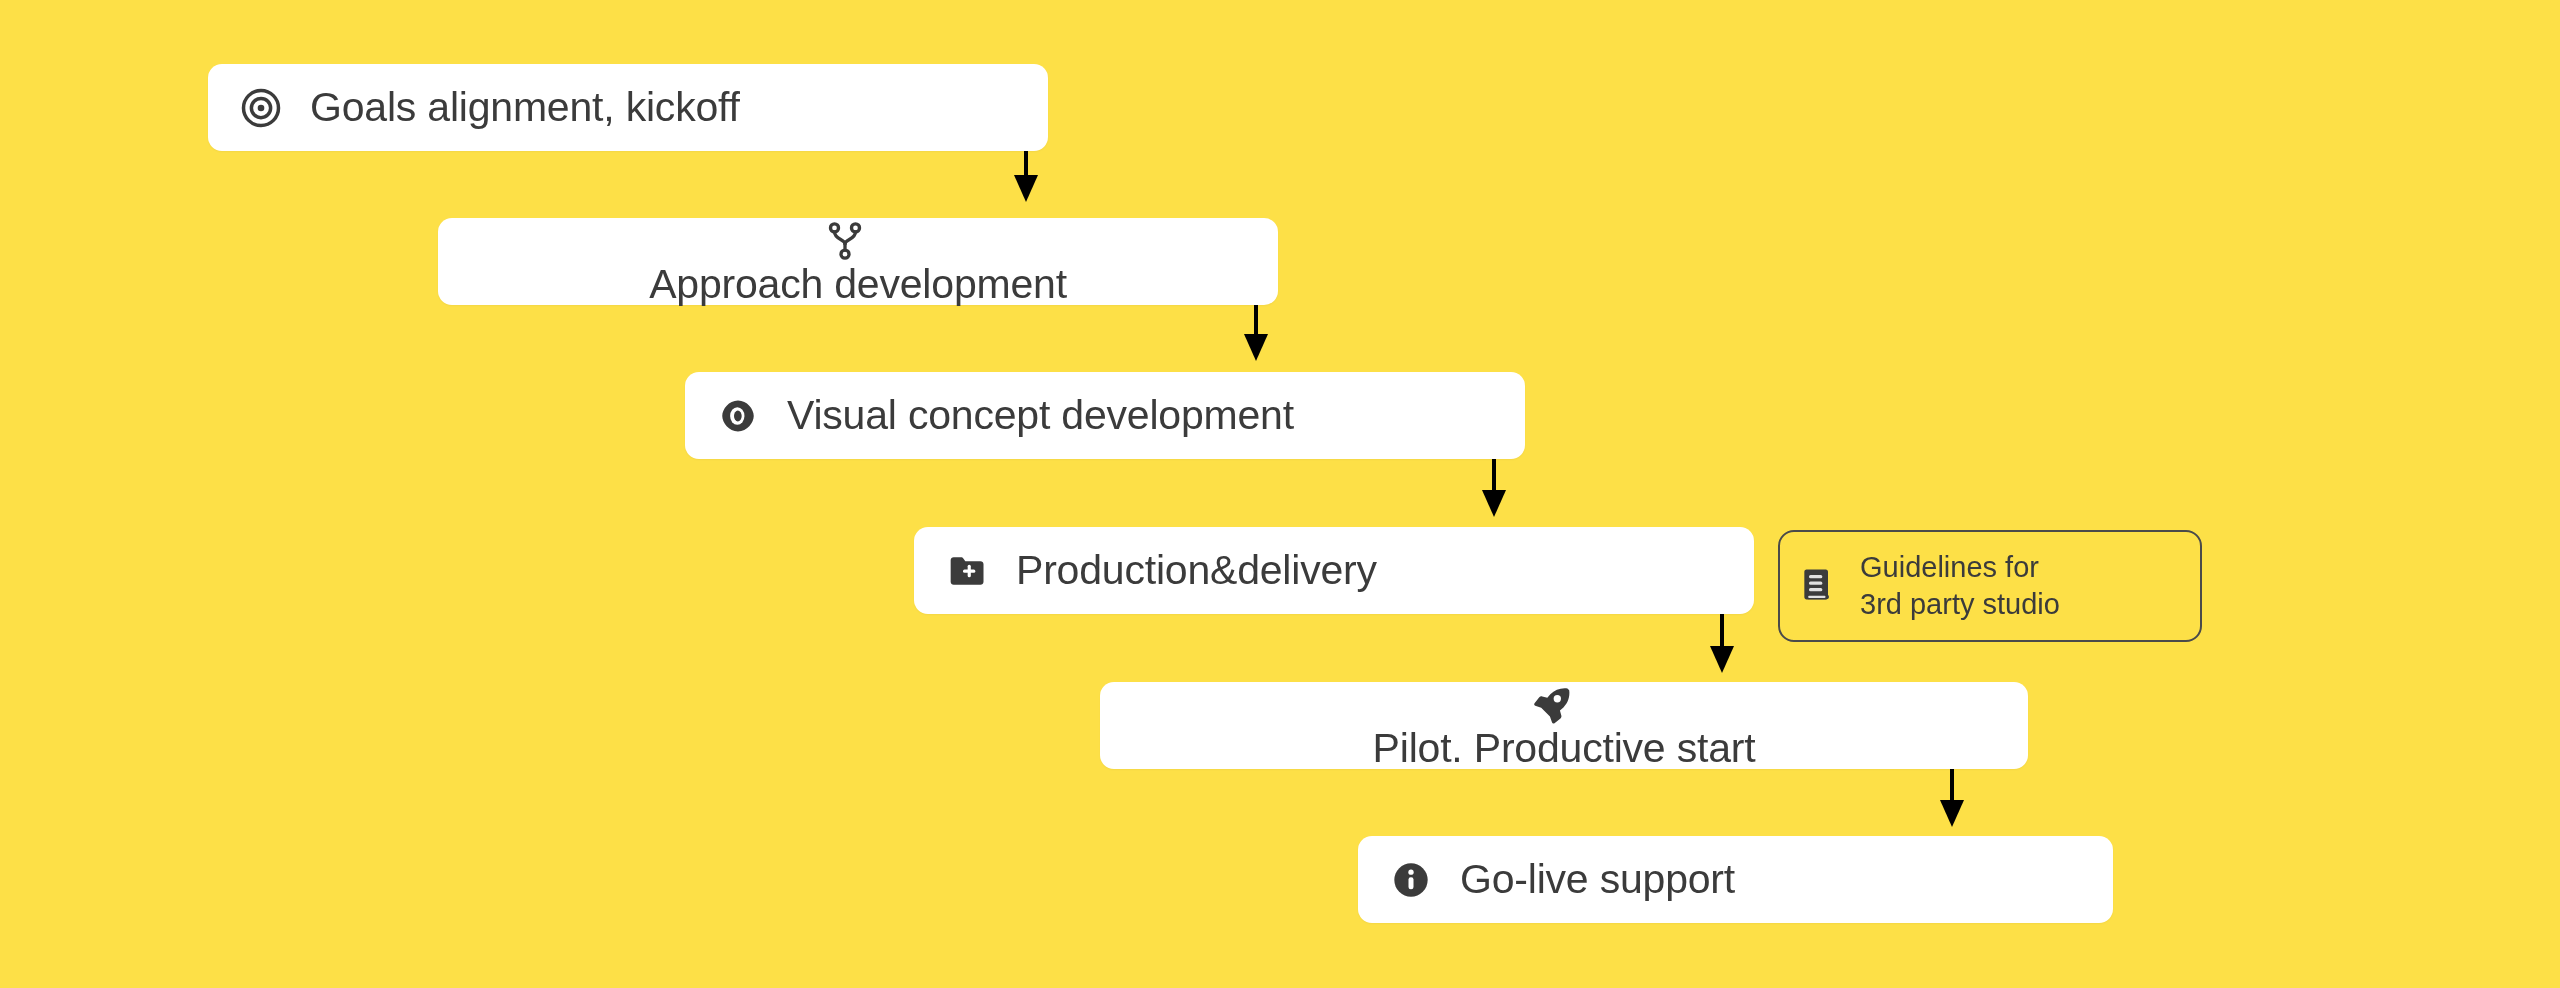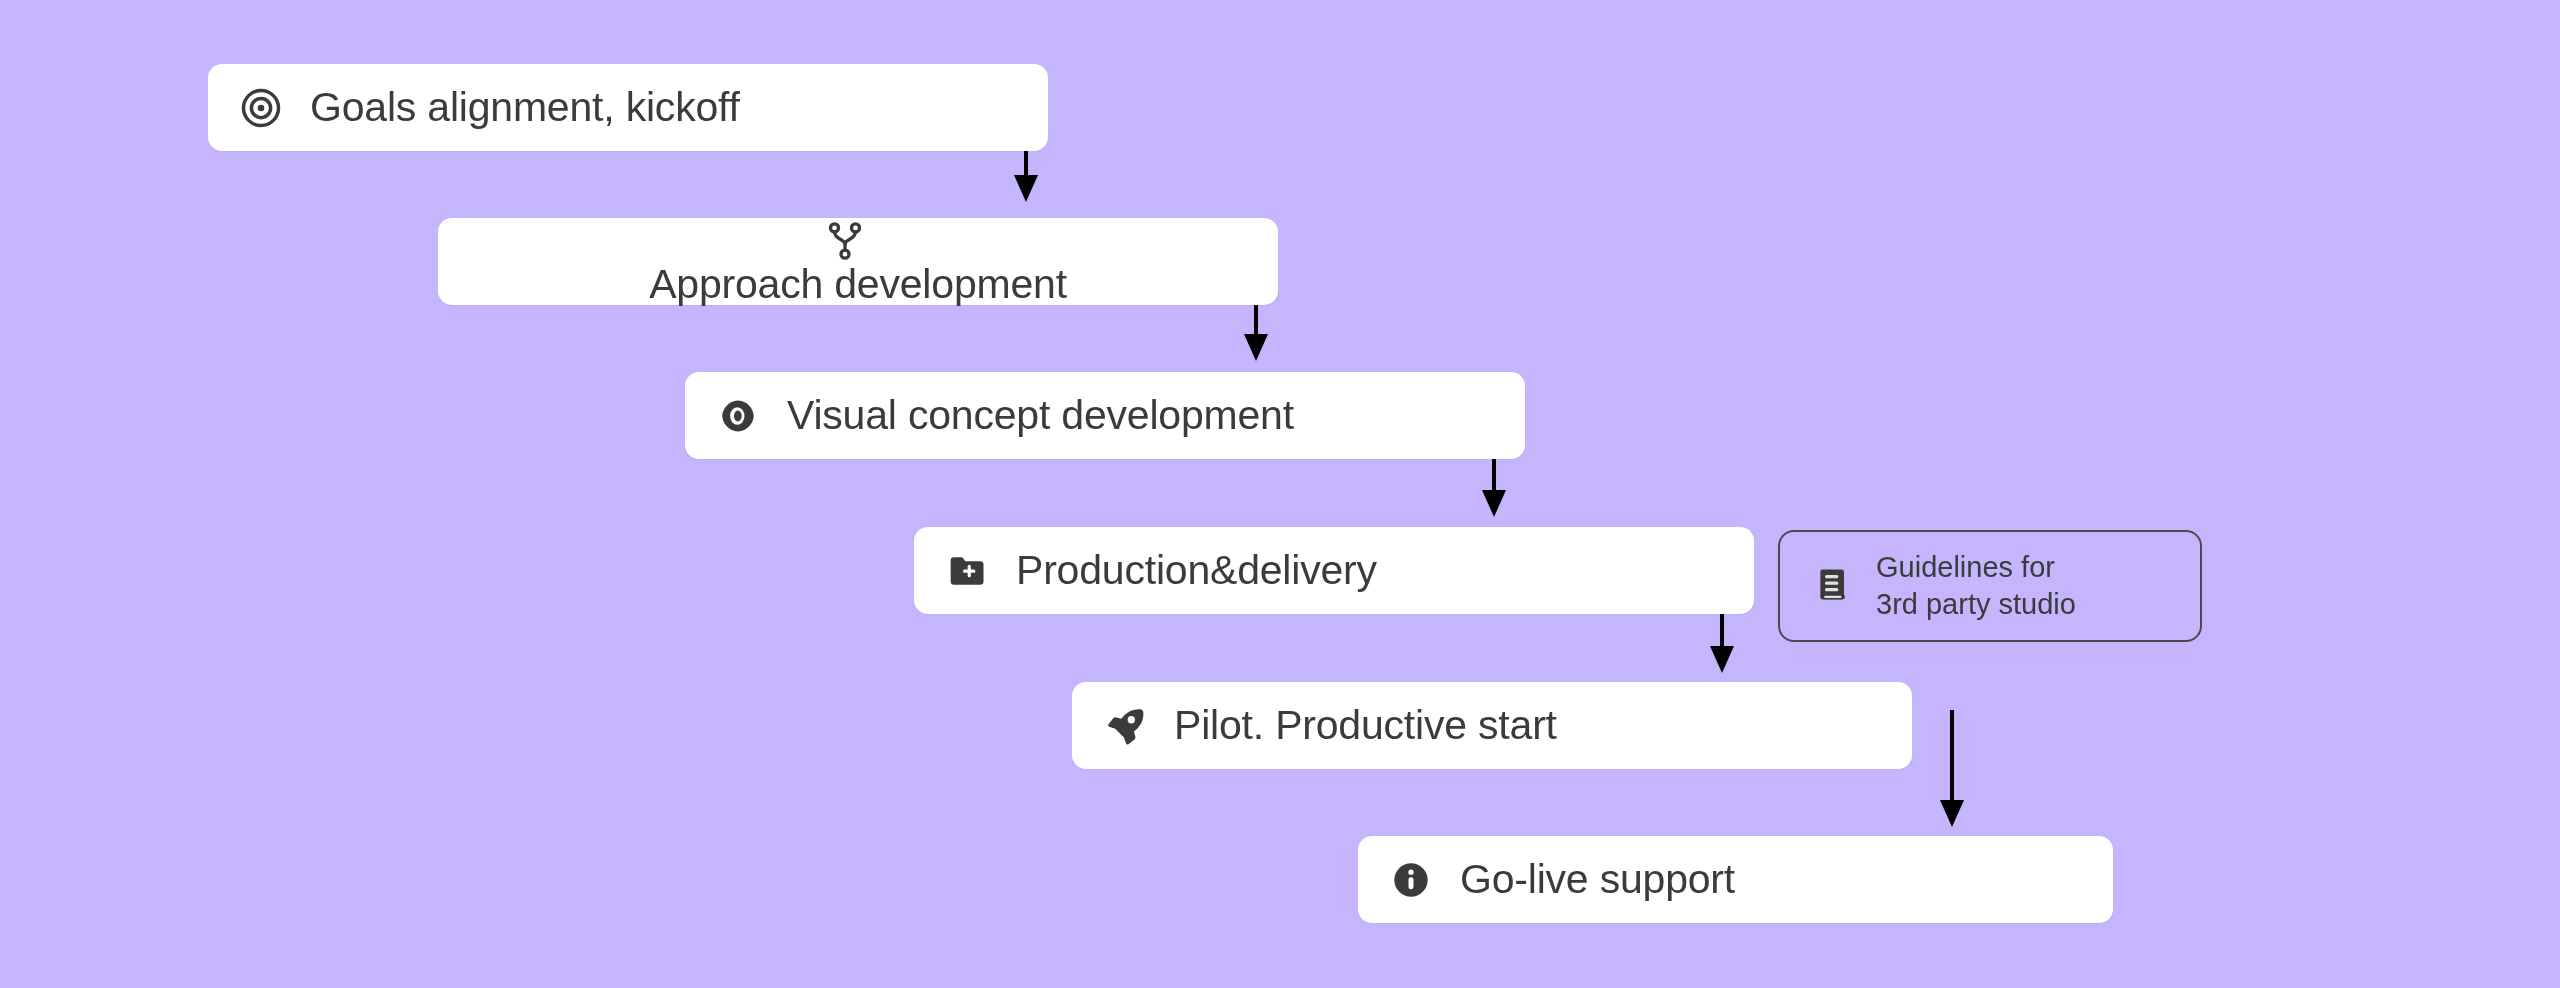--- a/index.html
+++ b/index.html
@@ -5,21 +5,21 @@
 <style>
   html, body {
     margin: 0;
     padding: 0;
     background: #e0e0e0;
   }
   #canvas {
     position: relative;
     width: 2560px;
     height: 988px;
-    background: #c4b5fd;
+    background: #fde047;
     font-family: "Liberation Sans", "DejaVu Sans", sans-serif;
     overflow: hidden;
   }
 
   
   .card {
     position: absolute;
     display: flex;
     align-items: center;
     background: #ffffff;
@@ -55,21 +55,21 @@
 
   
   .note {
     position: absolute;
     display: flex;
     align-items: center;
     background: transparent;
     border: 2px solid #4a4a4a;
     border-radius: 16px;
     box-sizing: border-box;
-    padding: 0 32px;
+    padding: 0 16px;
   }
   .note-icon {
     flex: 0 0 auto;
     width: 42px;
     height: 42px;
     display: flex;
     align-items: center;
     justify-content: center;
     margin-right: 22px;
   }
@@ -166,21 +166,21 @@
     <span class="card-icon">
       <svg width="40" height="40" viewBox="0 0 24 24" fill="none">
         <path d="M2.2 5.6c0-1 .8-1.8 1.8-1.8h4.4c.6 0 1.1.3 1.5.8l1.1 1.6h9.1c1 0 1.8.8 1.8 1.8v10.4c0 1-.8 1.8-1.8 1.8H4c-1 0-1.8-.8-1.8-1.8V5.6z" fill="#3b3b3b"></path>
         <rect x="9.6" y="11.1" width="7.4" height="1.9" rx="0.9" fill="#ffffff"></rect>
         <rect x="12.4" y="8.3" width="1.9" height="7.4" rx="0.9" fill="#ffffff"></rect>
       </svg>
     </span>
     <span class="card-label">Production&amp;delivery</span>
   </div>
 
-  <div class="card" style="left:1072px; top:682px; width:840px; height:87px;">
+  <div class="card" style="left:1100px; top:682px; width:928px; height:87px;flex-direction:column;">
     <span class="card-icon">
       <svg width="42" height="42" viewBox="0 0 24 24" fill="none">
         <path d="M21.4 2.6c-3.6-.5-7.2.7-9.8 3.3L9.9 7.9 7 7.1c-.6-.2-1.3 0-1.7.5L2.6 11c-.4.5-.2 1.2.4 1.4l3.4 1.2 5 5 1.2 3.4c.2.6.9.8 1.4.4l3.4-2.7c.5-.4.7-1.1.5-1.7l-.8-2.9 2-1.7c2.6-2.6 3.8-6.2 3.3-9.8z" fill="#3b3b3b"></path>
         <circle cx="15.6" cy="8.4" r="2.1" fill="#ffffff"></circle>
       </svg>
     </span>
     <span class="card-label">Pilot. Productive start</span>
   </div>
 
   <div class="card" style="left:1358px; top:836px; width:755px; height:87px;">

